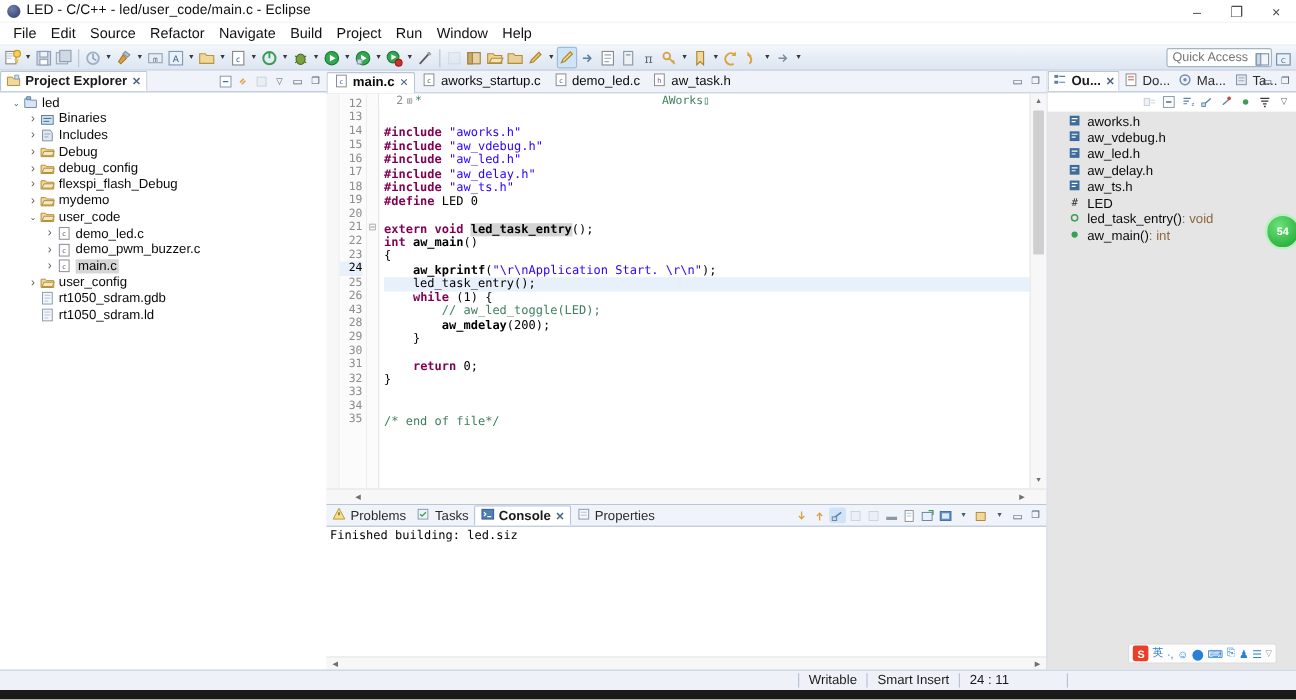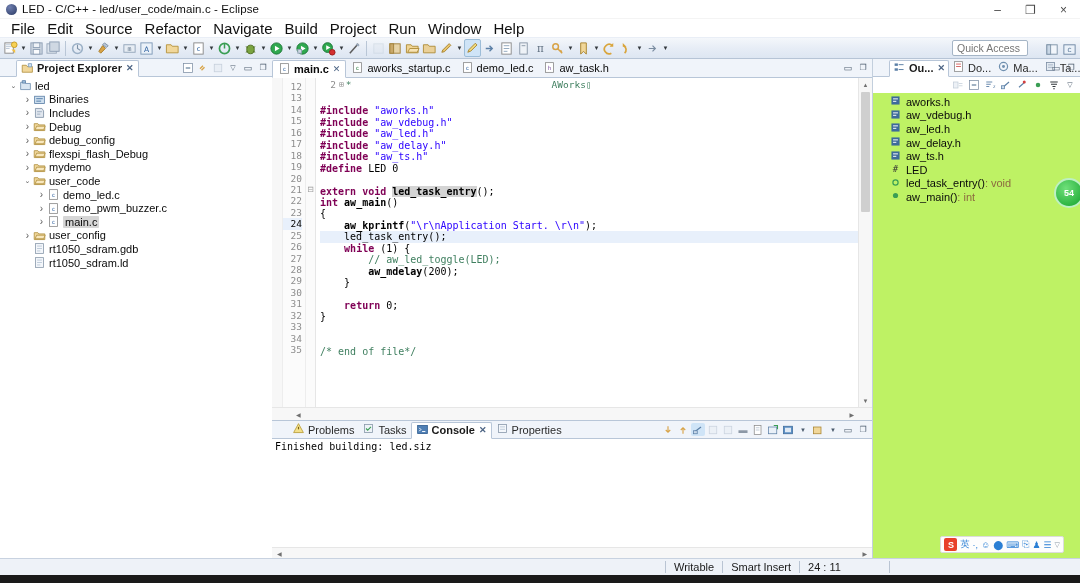--- a/index.html
+++ b/index.html
@@ -31,21 +31,21 @@
     align-items: center; justify-content: center;
     color: #4a4a4a; font-size: 12px;
   }
 
   
   .menubar {
     height: 18px; background: #ffffff;
     display: flex; align-items: center; padding-left: 5px;
   }
   .menu-item {
-    padding: 1px 6px; font-size: 15px; color: #111;
+    padding: 1px 6px; font-size: 12px; color: #111;
   }
 
   
   .toolbar {
     height: 22px;
     background: linear-gradient(to bottom, #f4f7fb 0%, #e7edf6 50%, #dde6f2 100%);
     border-top: 1px solid #e9eef6;
     border-bottom: 1px solid #b6c4d6;
     display: flex; align-items: center; padding: 0 2px;
     position: relative;
@@ -59,43 +59,42 @@
   }
   .tb-btn.active { border-color: #9dbdd8; background: #cfe4f7; }
   .tb-arrow {
     width: 9px; height: 18px; display: flex;
     align-items: center; justify-content: center;
     color: #33383d; font-size: 6px;
   }
   .ico { width: 15px; height: 15px; display: block; }
 
   .quick-access {
-    position: absolute; right: 52px; top: 2px;
-    width: 76px; height: 16px;
+    position: absolute; right: 20px; top: 2px;
+    width: 88px; height: 16px;
     background: #fff; border: 1px solid #a5b5c6;
     border-radius: 2px; font-size: 10.5px; color: #3a3a3a;
     padding-left: 4px; line-height: 15px;
   }
   .persp-box {
     position: absolute; right: 2px; top: 2px; display: flex; align-items: center;
   }
 
   
   .workbench {
     position: absolute; top: 59px; left: 0; right: 0; bottom: 25px;
     display: flex; background: #e8eef6;
   }
 
   
   .part { display: flex; flex-direction: column; background: #fff; }
   .part-tabs {
-    height: 18px; display: flex; align-items: center;
+    height: 18px; display: flex; align-items: flex-start;
     background: #f0f4fa; position: relative;
     border-bottom: 1px solid #b8c6d8;
-    padding-left: 16px;
   }
   .ptab {
     display: flex; align-items: center; gap: 3px;
     height: 17px; padding: 0 4px; font-size: 11px;
     color: #1a1a1a; white-space: nowrap;
   }
   .ptab.sel {
     background: #fff; font-weight: bold;
     border: 1px solid #b8c6d8; border-bottom-color: #fff;
     border-radius: 2px 2px 0 0; margin-bottom: -1px;
@@ -210,21 +209,21 @@
     height: 11px; background: #f7f7f7; border-top: 1px solid #e6e6e6;
     display:flex; align-items:center; justify-content: space-between;
   }
 
   
   .right-panel { width: 208px; flex: none; display: flex; flex-direction: column; border-left: 1px solid #c3cfdd; }
   .outline-toolbar {
     height: 16px; background: #fff; display: flex;
     align-items: center; justify-content: flex-end; padding-right: 3px; gap: 2px;
   }
-  .outline-list { flex: 1; background: #bef264; padding-top: 2px; }
+  .outline-list { flex: 1; background: #e5e5e5; padding-top: 2px; }
   .orow {
     display: flex; align-items: center; height: 13.6px;
     font-size: 11px; color: #0a0a0a; padding-left: 16px;
   }
   .o-icon { width: 13px; margin-right: 4px; flex: none; text-align:center; }
   .ret-type { color: #8c6a3f; }
 
   
   .statusbar {
     position: absolute; left: 0; right: 0; bottom: 8px; height: 17px;
@@ -731,21 +730,21 @@
             <div>17</div>
             <div>18</div>
             <div>19</div>
             <div>20</div>
             <div>21</div>
             <div>22</div>
             <div>23</div>
             <div class="lnum-cur">24</div>
             <div>25</div>
             <div>26</div>
-            <div>27</div>
+            <div>43</div>
             <div>28</div>
             <div>29</div>
             <div>30</div>
             <div>31</div>
             <div>32</div>
             <div>33</div>
             <div>34</div>
             <div>35</div>
           </div>
         <div class="fold-col" id="fold-host">

